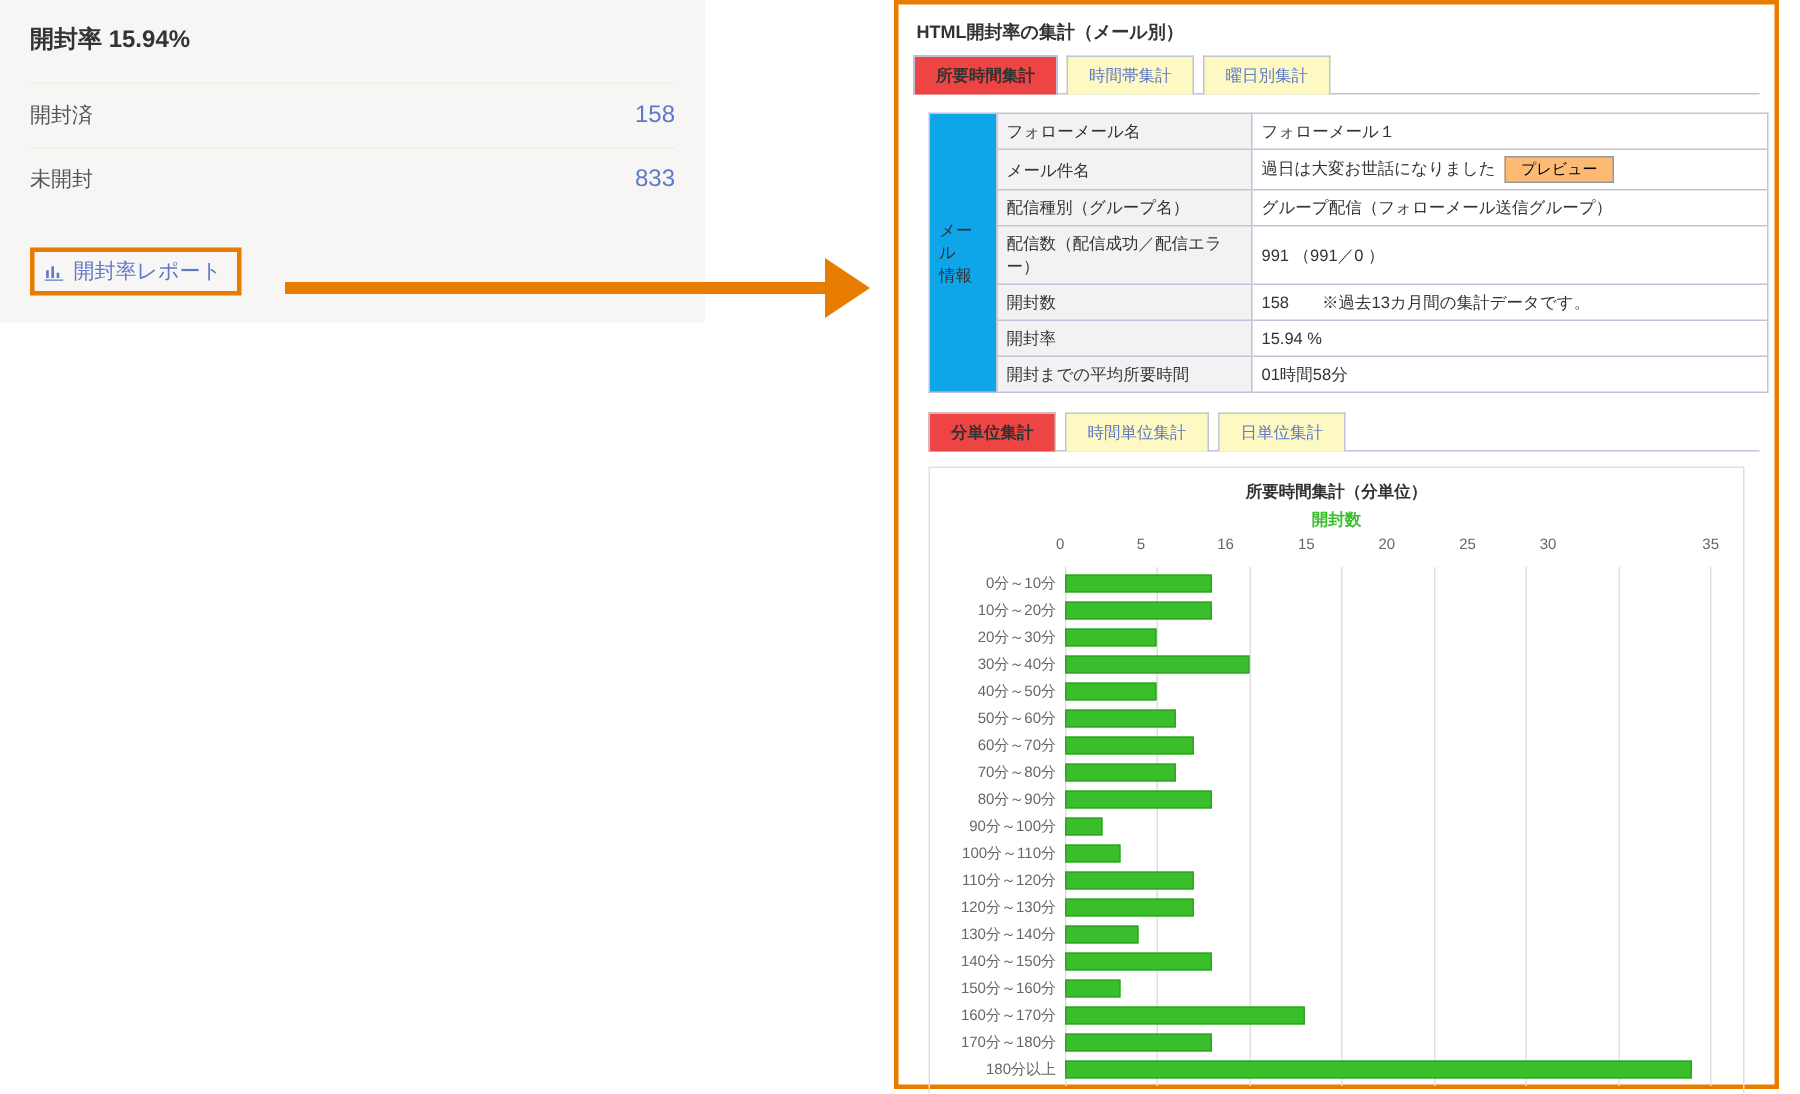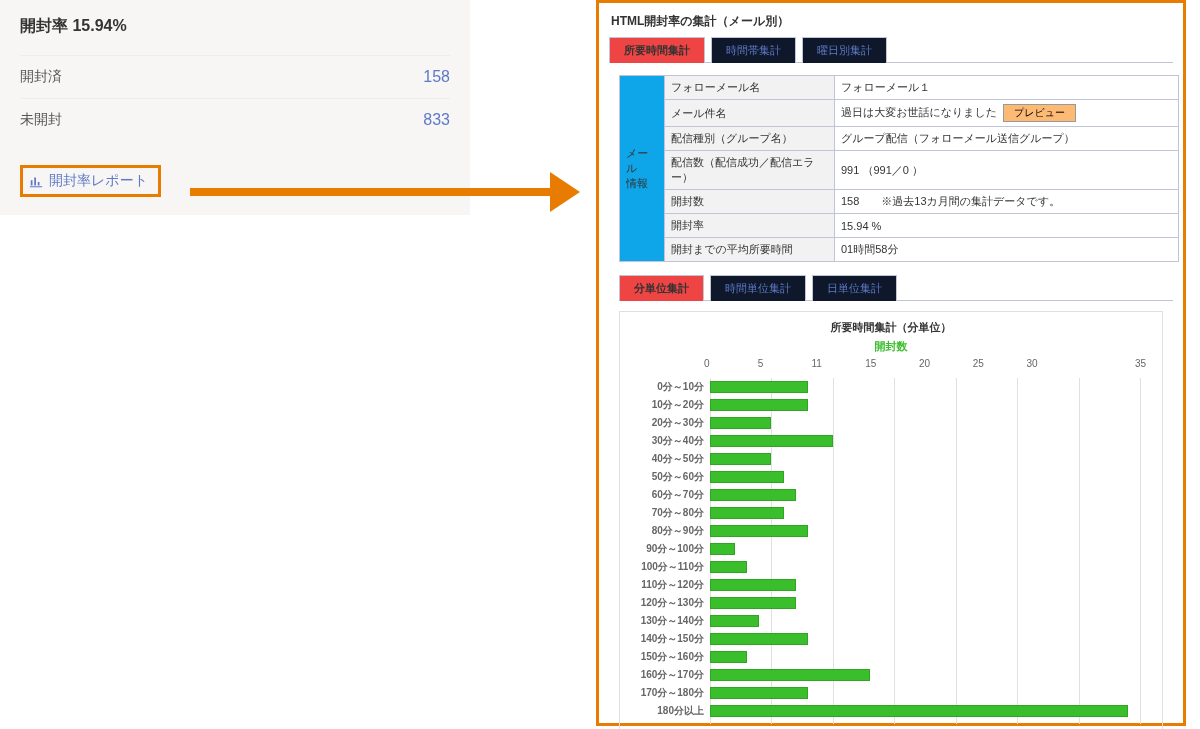--- a/index.html
+++ b/index.html
@@ -47,42 +47,42 @@
   
   .right-panel{
     position:absolute;left:596px;top:0;width:590px;height:726px;
     border:3px solid var(--orange);background:#fff;padding:8px 10px 6px 10px;
   }
   .panel-title{font-weight:bold;font-size:12px;margin:2px 0 6px 2px;}
   
   .tabs{display:flex;border-bottom:1px solid var(--tab-border);margin-bottom:12px;}
   .tab{
     padding:5px 14px;border:1px solid var(--tab-border);border-bottom:none;
-    margin-right:6px;font-size:11px;color:var(--blue);cursor:pointer;background:#0f172a;
+    margin-right:6px;font-size:11px;color:var(--blue);cursor:pointer;background:#fef9c3;
     position:relative;top:1px;
   }
   .tab.active{color:#333;font-weight:bold;background:#ef4444;}
   .tabs2{display:flex;border-bottom:1px solid var(--tab-border);margin:12px 0 10px 10px;}
   
   .info-table{width:560px;border-collapse:collapse;margin:0 0 0 10px;}
   .info-table td,.info-table th{border:1px solid var(--tab-border);padding:4px 6px;font-size:11px;text-align:left;}
   .info-table .side{background:#0ea5e9;width:45px;font-weight:normal;}
   .info-table .label{background:#F2F2F2;width:170px;}
   .preview-btn{padding:1px 10px;font-size:10px;border:1px solid #999;background:#fdba74;cursor:pointer;margin-left:6px;}
   
   .chart-card{border:1px solid var(--grid);margin:0 10px;padding:8px 10px 10px 10px;}
   .chart-title{text-align:center;font-weight:bold;font-size:11px;margin-bottom:4px;}
   .legend{text-align:center;color:var(--green);font-weight:bold;font-size:11px;margin-bottom:4px;}
   .chart{position:relative;width:520px;height:370px;}
   .chart-axis{position:absolute;left:80px;right:10px;top:0;height:18px;display:flex;}
   .tick{flex:1;position:relative;}
   .tick span{position:absolute;left:-6px;top:0;font-size:10px;color:#666;}
   .tick:last-child span{left:auto;right:-6px;}
   .bars{position:absolute;left:0;right:10px;top:20px;}
-  .bar-row{display:flex;align-items:center;height:18px;font-weight:bold;}
+  .bar-row{display:flex;align-items:flex-end;height:18px;}
   .bar-label{width:80px;text-align:right;padding-right:6px;font-size:10px;color:#666;}
   .bar-track{flex:1;position:relative;height:14px;}
   .bar-fill{position:absolute;left:0;top:1px;height:12px;background:var(--green);border:1px solid #2FA522;}
   .gridlines{position:absolute;left:80px;right:10px;top:20px;bottom:4px;}
   .gridlines .gl{position:absolute;top:0;bottom:0;width:0;border-left:1px solid var(--grid);}
 </style>
 </head>
 <body>
 <div class="stage">
 
@@ -163,21 +163,21 @@
     <div class="legend">開封数</div>
     <div class="chart">
       <div class="chart-axis" id="axis">
             <div class="tick">
               <span>0</span>
             </div>
             <div class="tick">
               <span>5</span>
             </div>
             <div class="tick">
-              <span>11</span>
+              <span>16</span>
             </div>
             <div class="tick">
               <span>15</span>
             </div>
             <div class="tick">
               <span>20</span>
             </div>
             <div class="tick">
               <span>25</span>
             </div>

